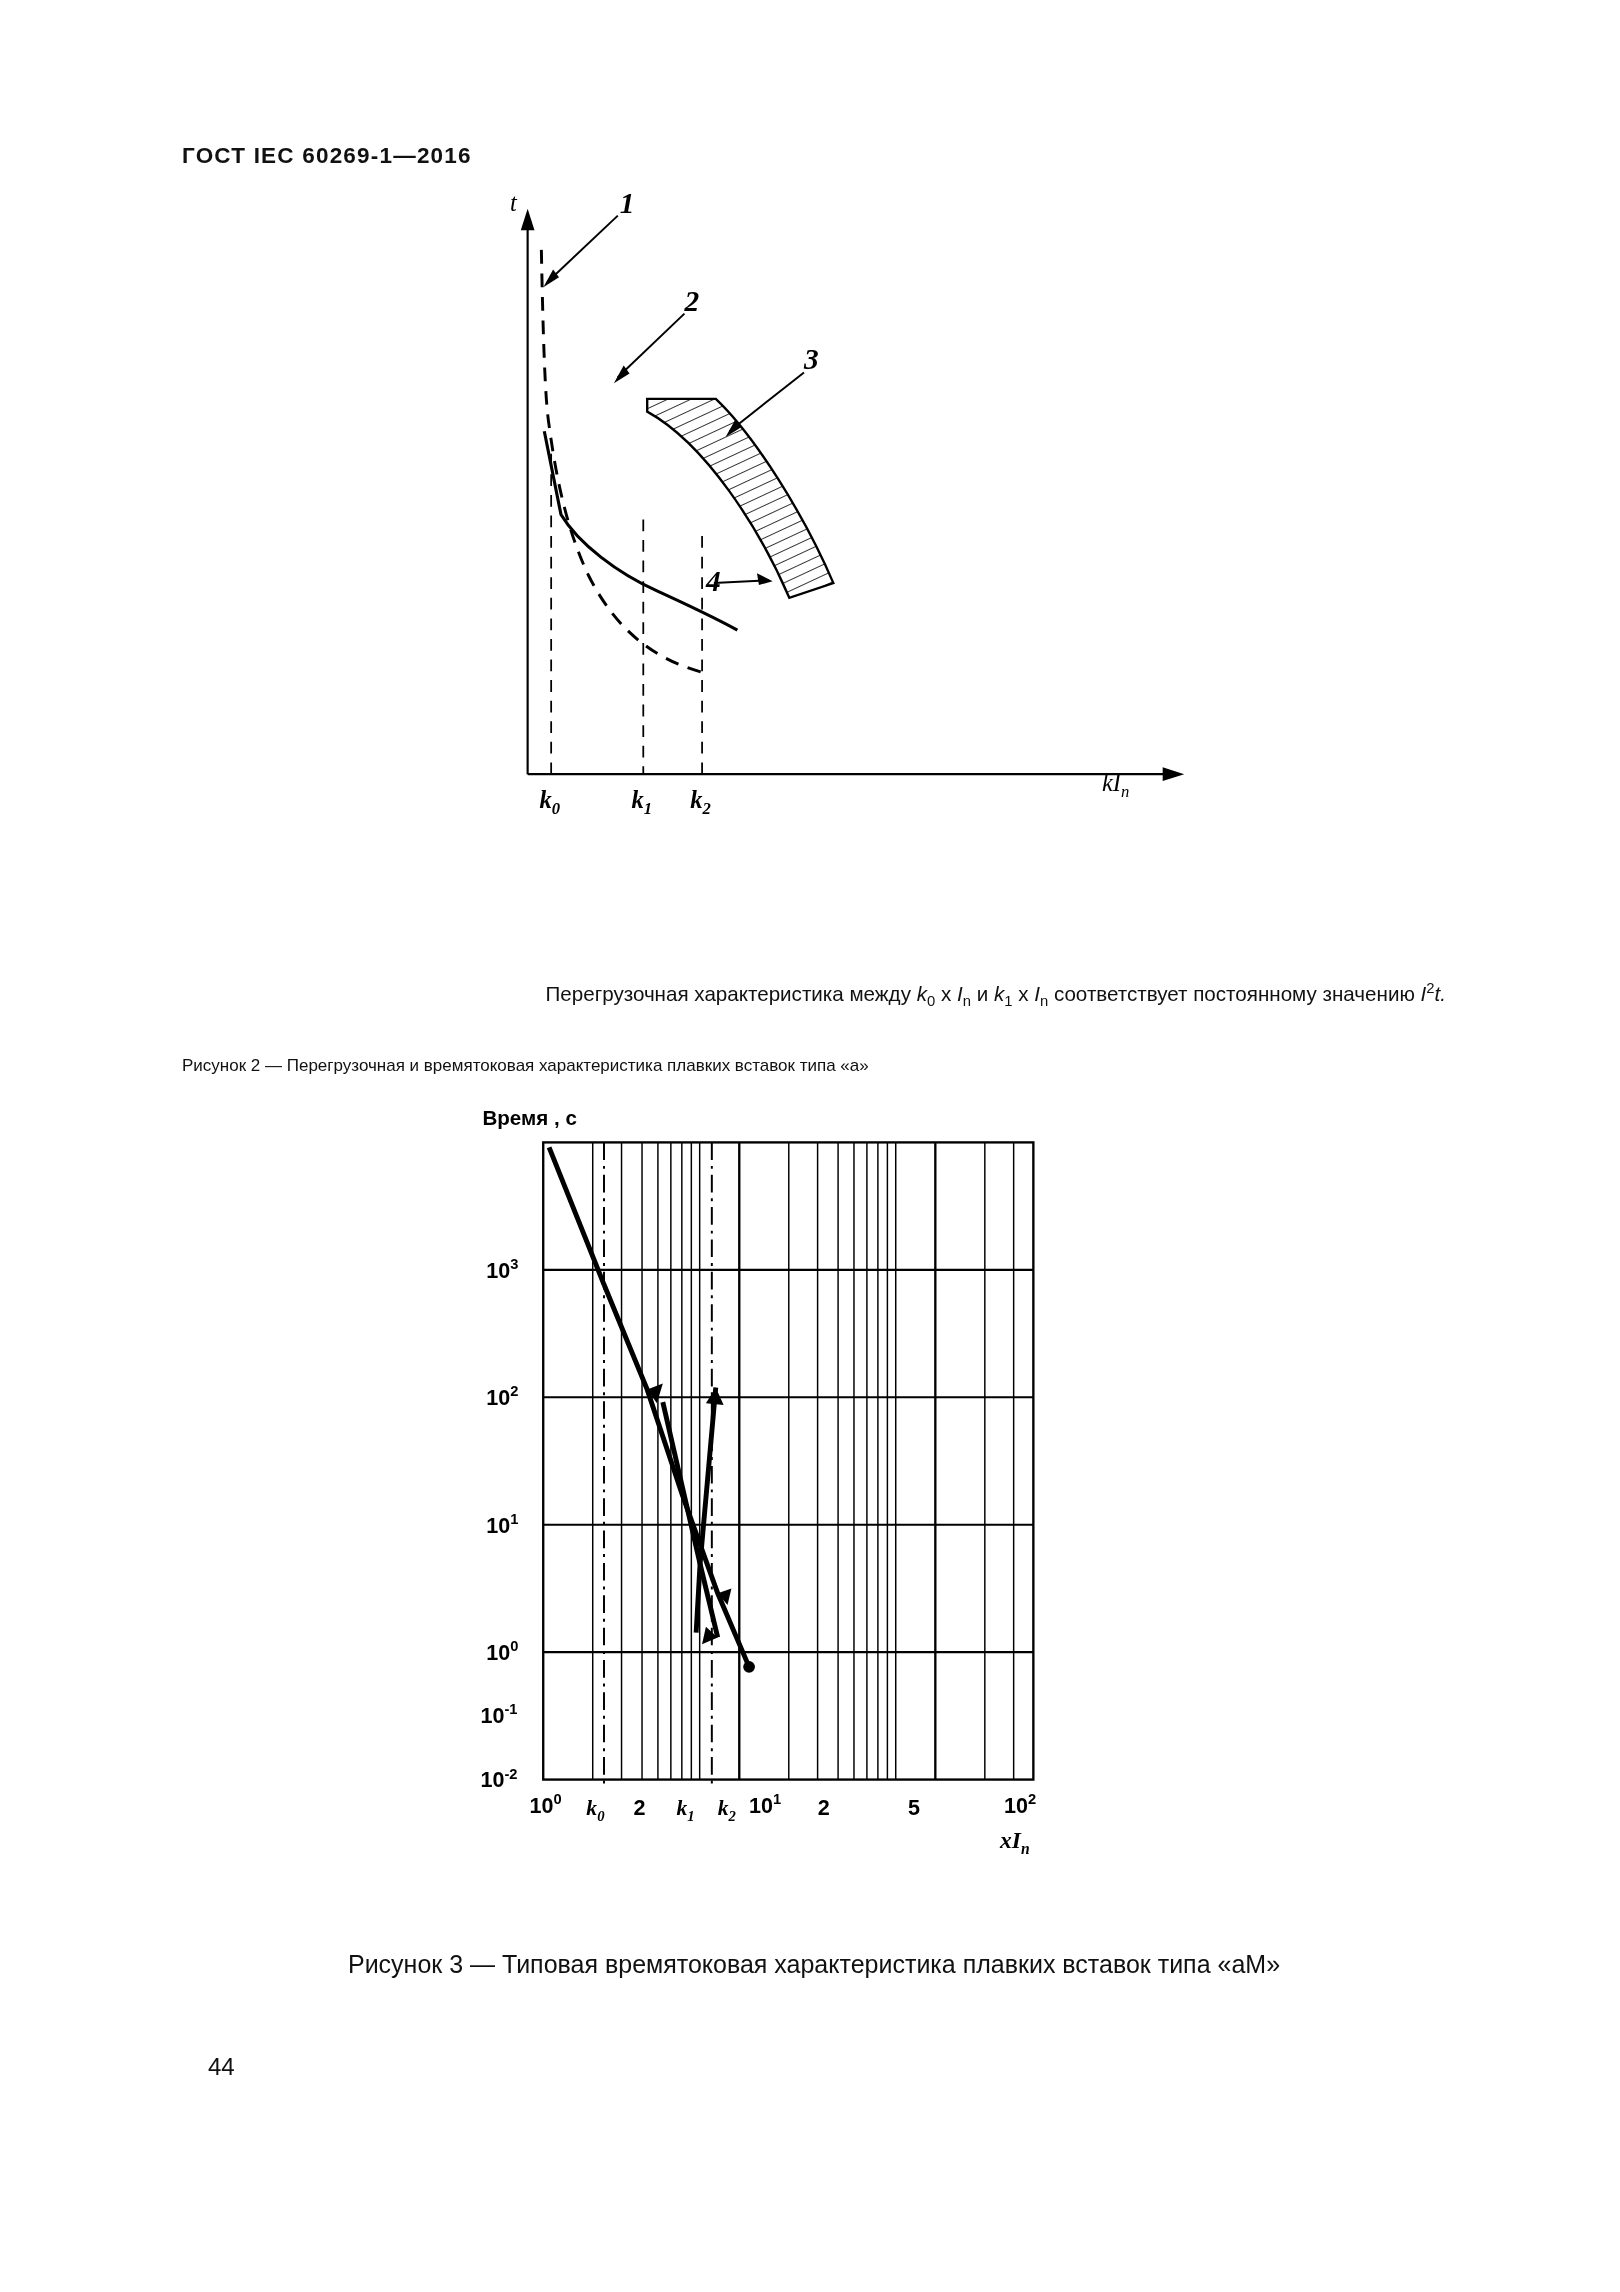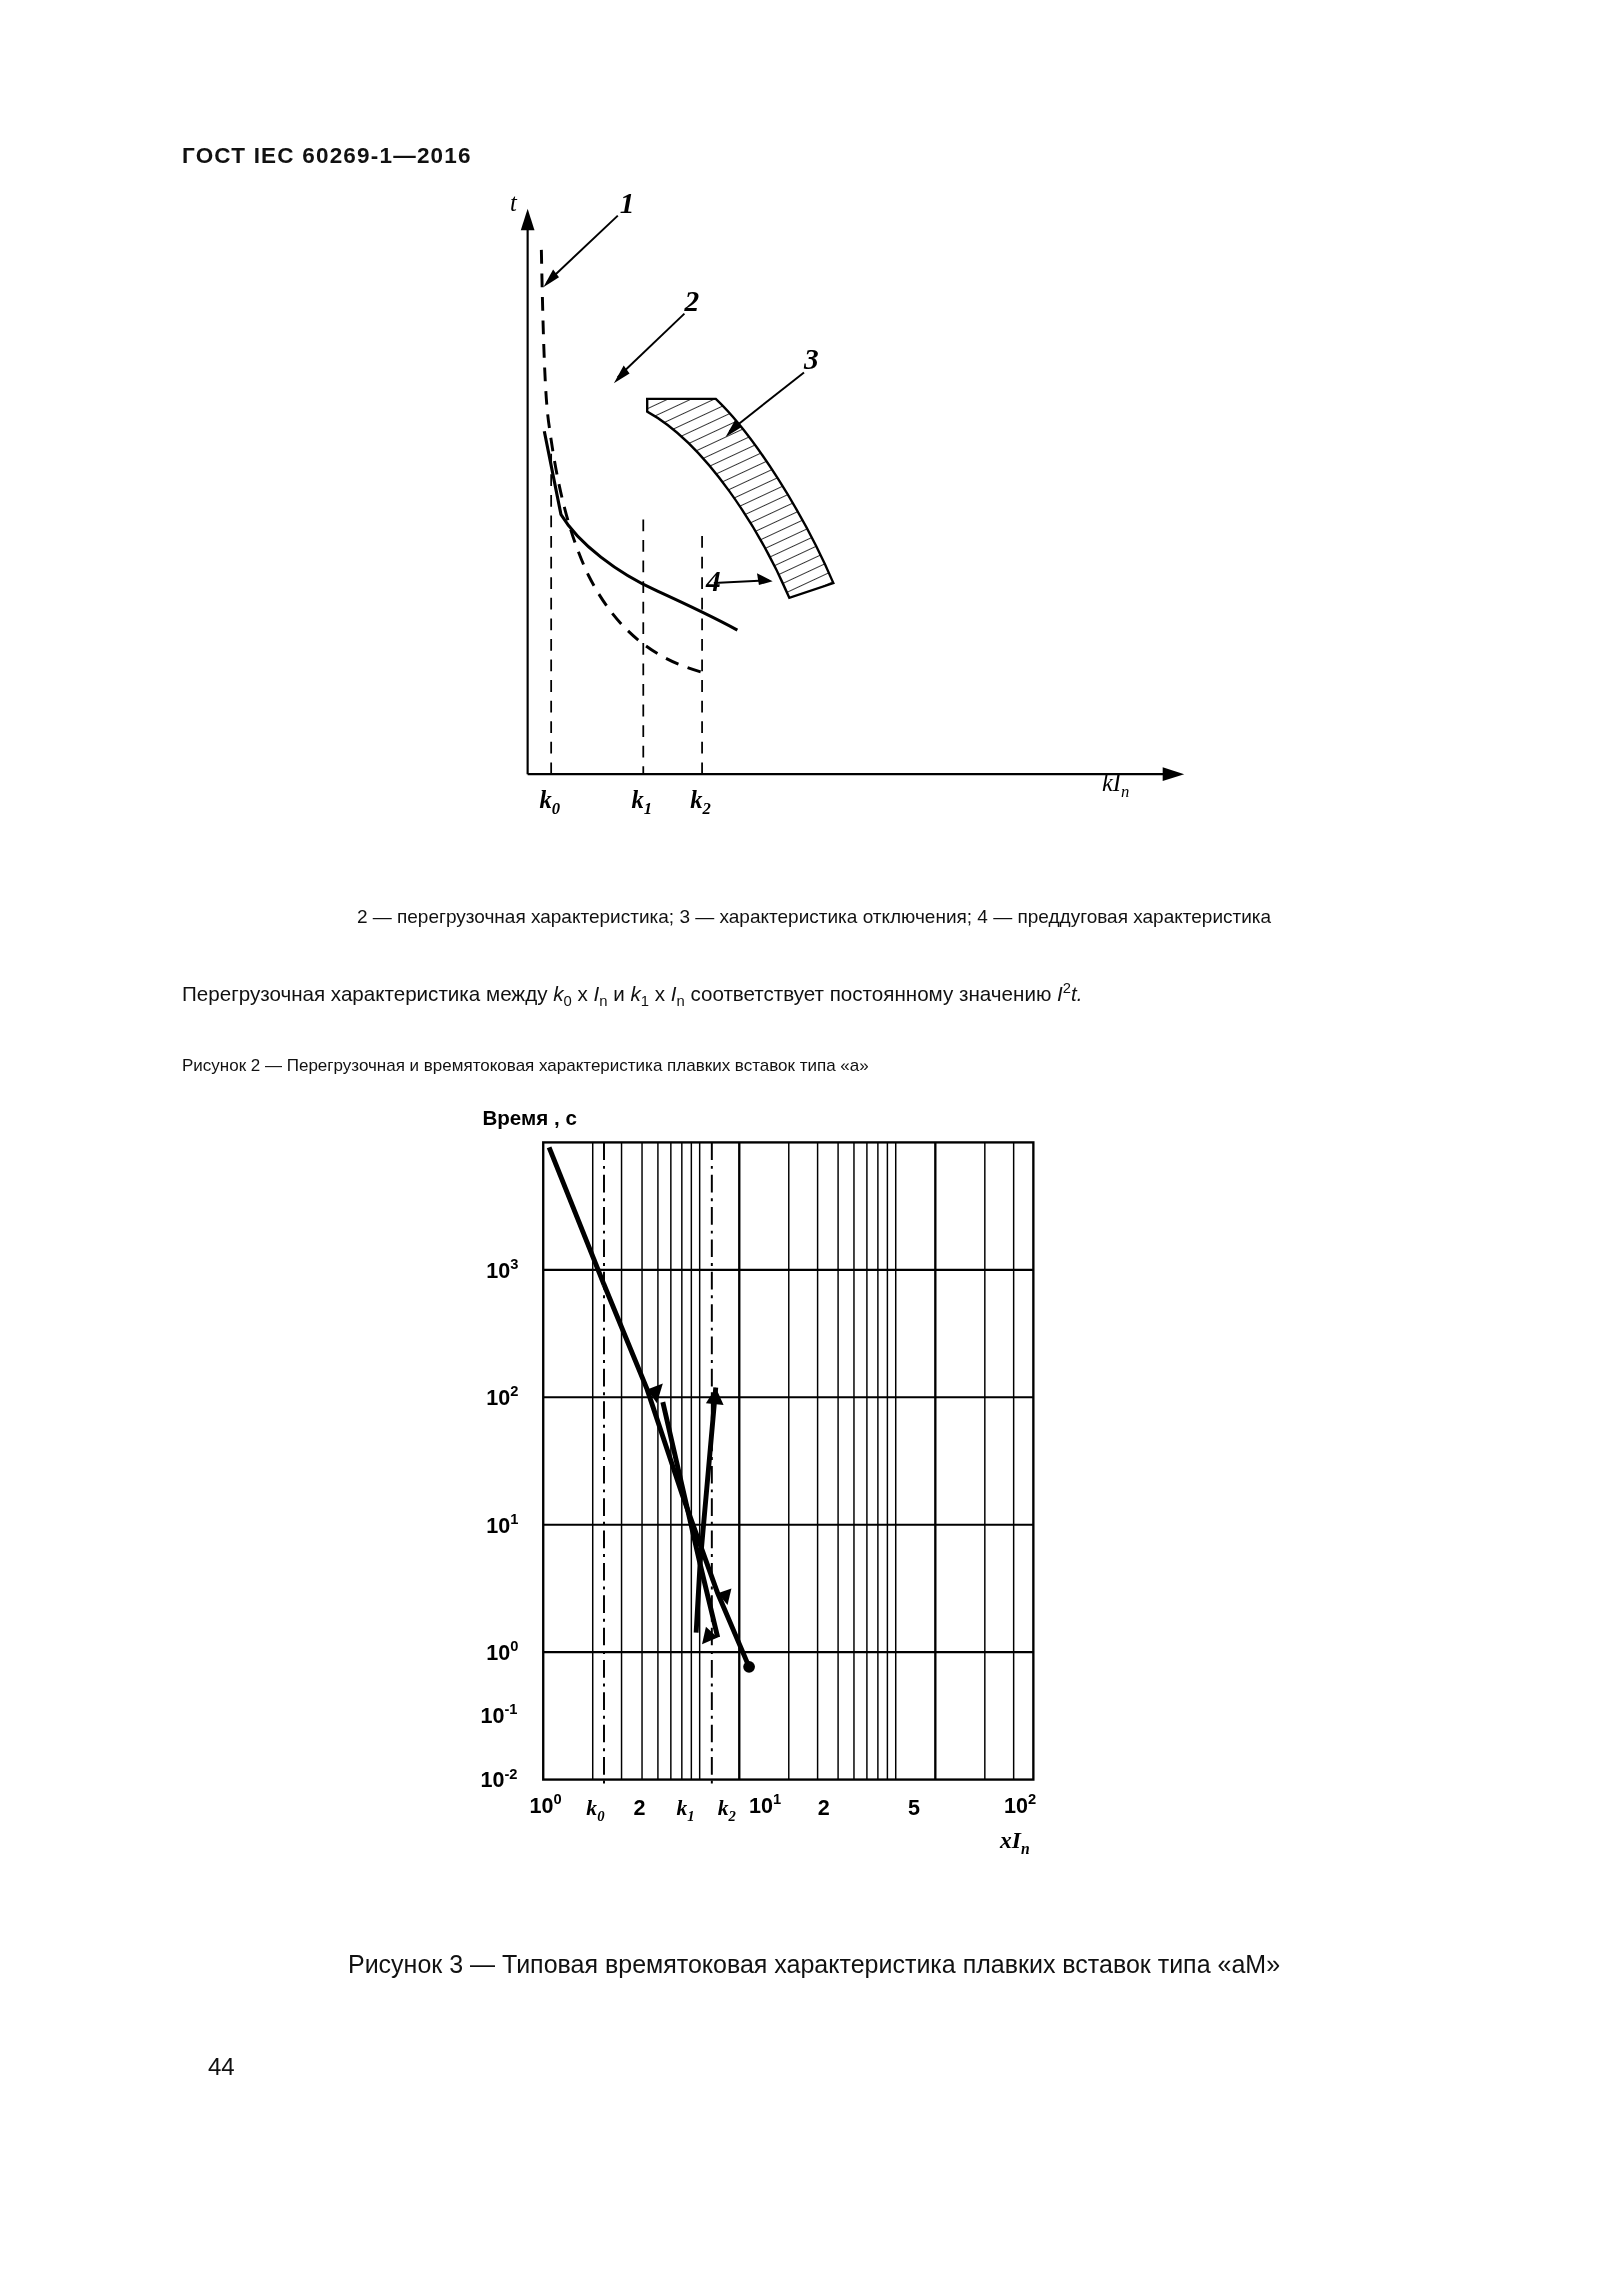--- a/index.html
+++ b/index.html
@@ -46,21 +46,21 @@
   .caption-lines .l1 {
     text-align: justify;
     text-align-last: justify;
     display: block;
   }
   .note {
     position: absolute;
     left: 182px;
     top: 980px;
     width: 1264px;
-    text-align: left;
+    text-align: right;
     font-size: 20.6px;
   }
   .fig1-title {
     position: absolute;
     left: 182px;
     top: 1056px;
     width: 1264px;
     text-align: left;
     font-size: 17px;
   }
@@ -145,23 +145,20 @@
       <text x="0" y="20" font-family="Liberation Serif, serif" font-size="25" font-style="italic">t</text>
       <text x="604" y="612" font-family="Liberation Serif, serif" font-size="25" font-style="italic">kI<tspan font-size="17" dy="6">n</tspan></text>
 
       <text x="30" y="630" font-family="Liberation Serif, serif" font-size="25" font-weight="bold" font-style="italic">k<tspan font-size="17" dy="6">0</tspan></text>
       <text x="124" y="630" font-family="Liberation Serif, serif" font-size="25" font-weight="bold" font-style="italic">k<tspan font-size="17" dy="6">1</tspan></text>
       <text x="184" y="630" font-family="Liberation Serif, serif" font-size="25" font-weight="bold" font-style="italic">k<tspan font-size="17" dy="6">2</tspan></text>
     </svg>
   </div>
 
   <div class="caption-lines">
-    <span>
-      <span>2 — перегрузочная характеристика; </span><span>3 — характеристика отключения; </span><span>4 — преддуговая характеристика</span>
-    </span>
   </div>
 
   <div class="note">
     <span>Перегрузочная характеристика между </span><span class="ital">k</span><sub>0</sub><span> х </span><span class="ital">I</span><sub>n</sub><span> и </span><span class="ital">k</span><sub>1</sub><span> х </span><span class="ital">I</span><sub>n</sub><span> соответствует постоянному значению </span><span class="ital">I</span><sup>2</sup><span class="ital">t.</span>
   </div>
 
   <div class="fig1-title">Рисунок  2 — Перегрузочная и времятоковая характеристика плавких вставок типа «а»</div>
 
   <div class="fig2-wrap">
     <svg width="745" height="814" viewBox="0 0 760 830">

